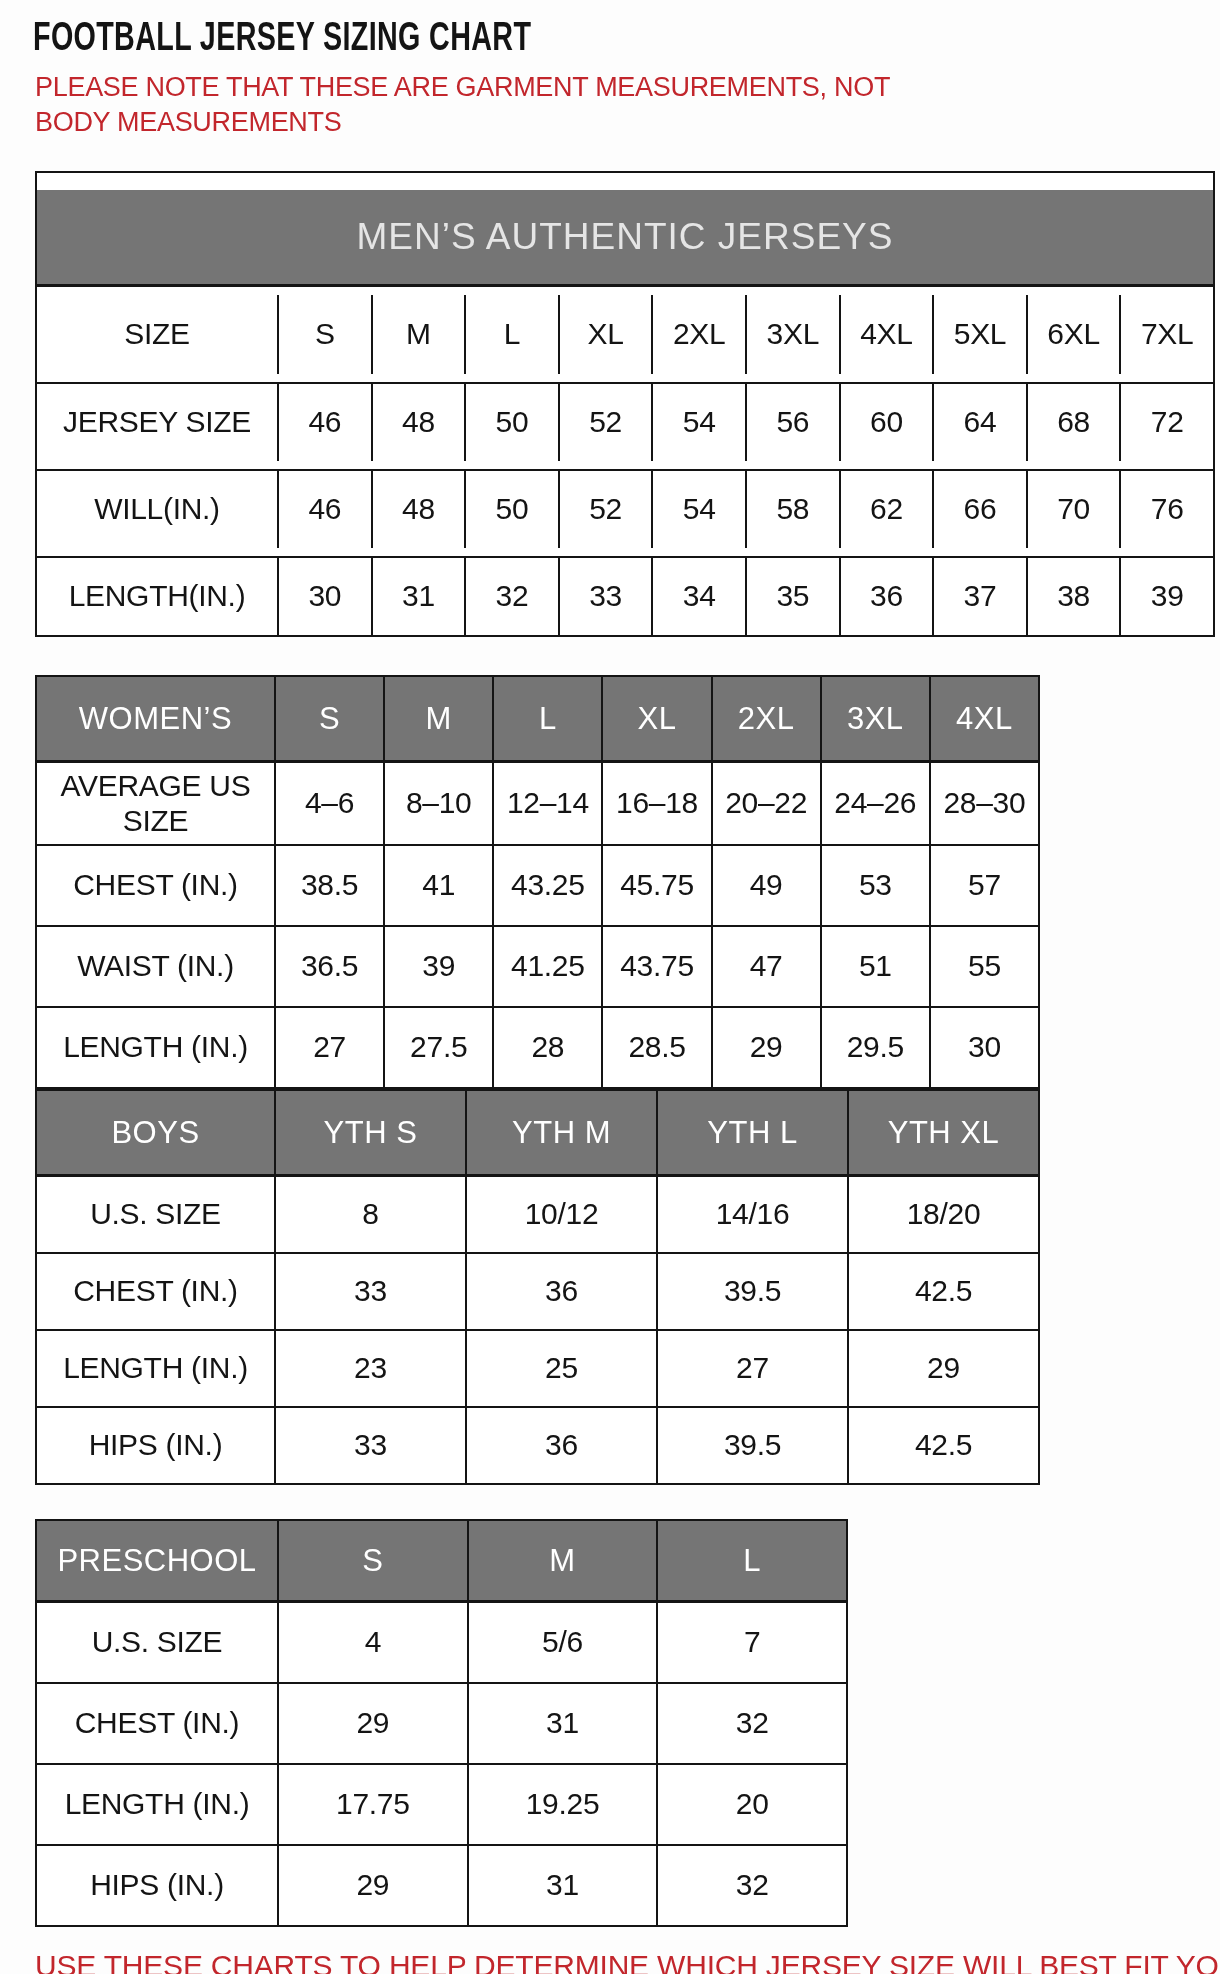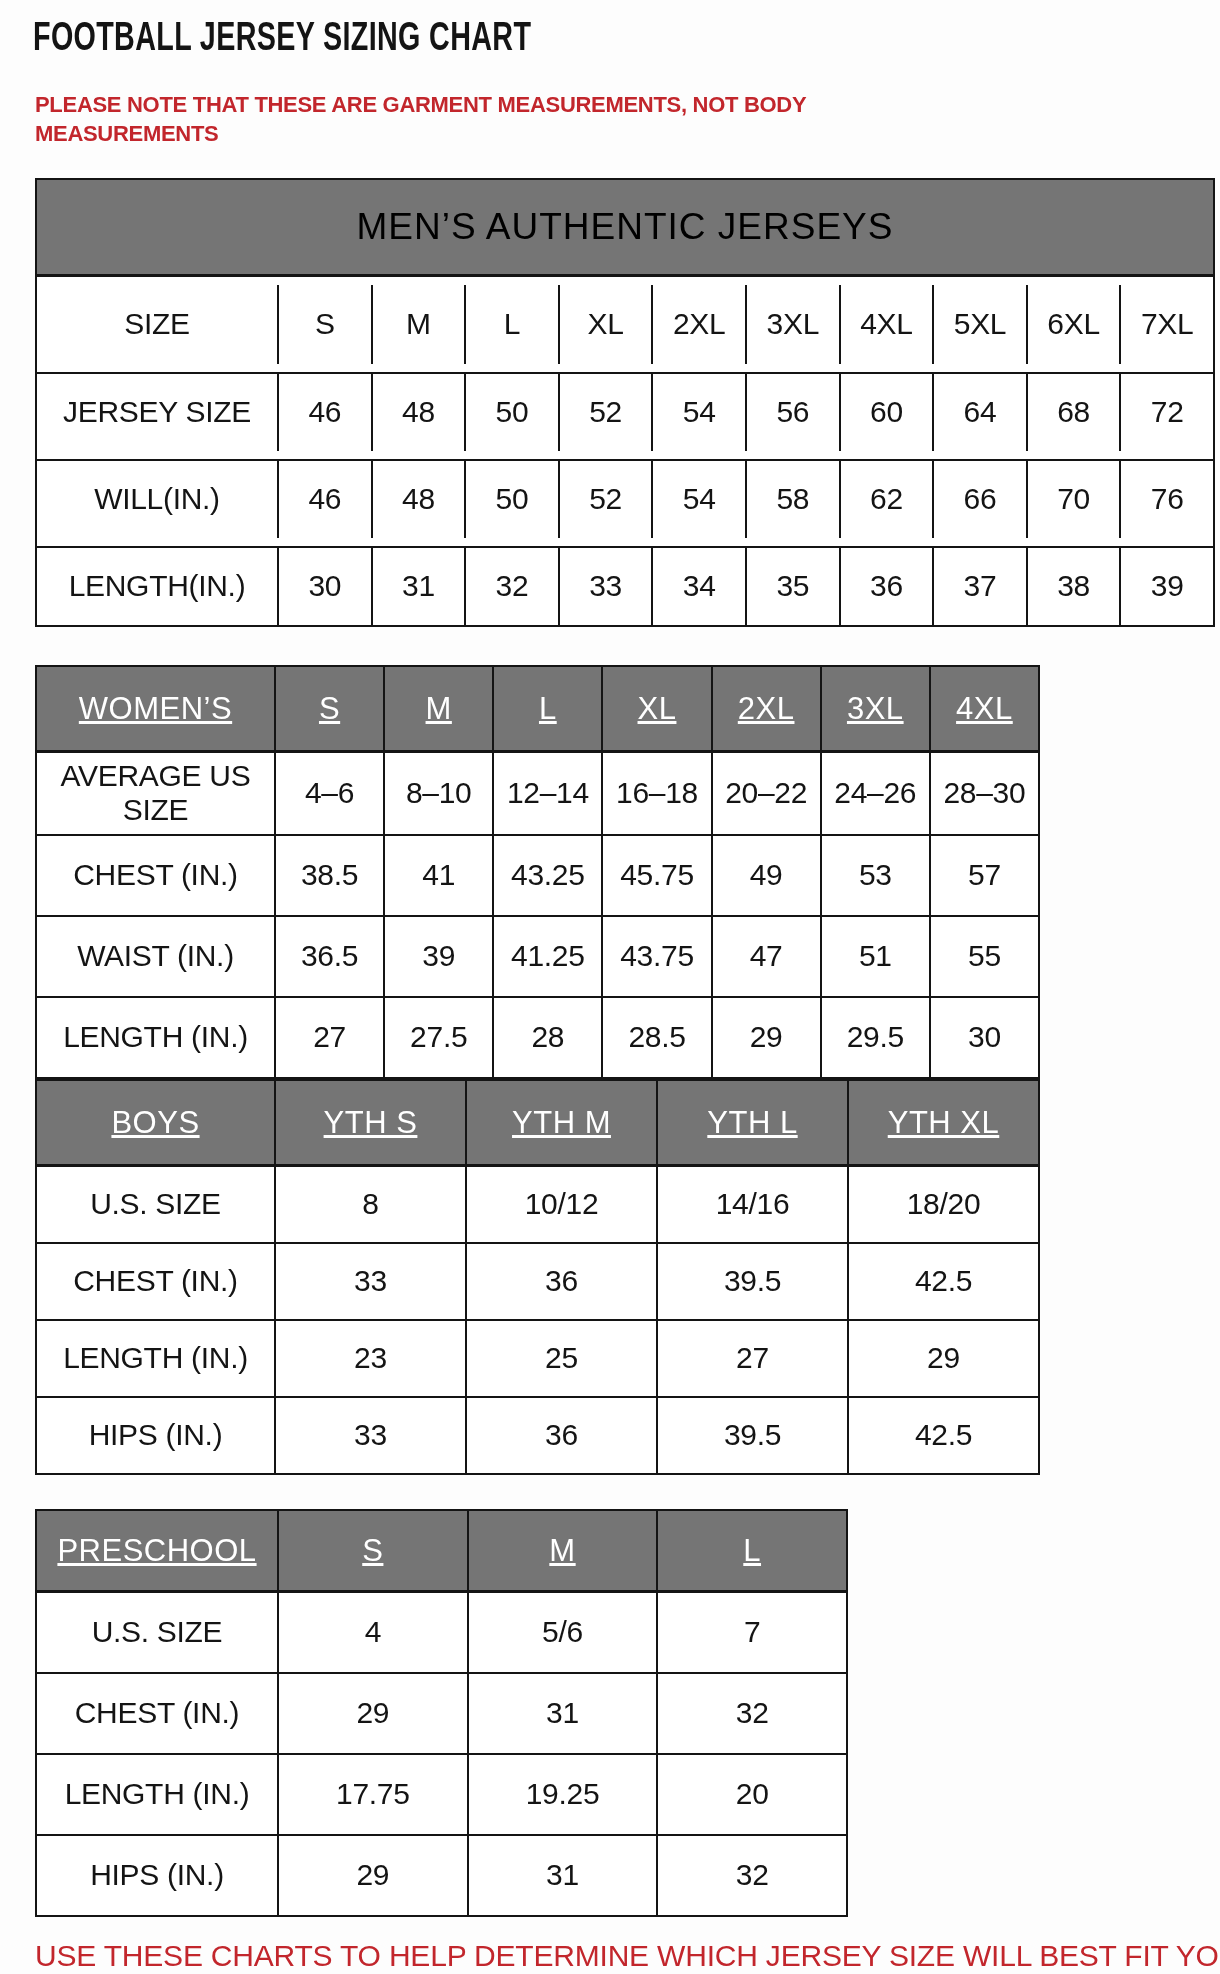--- a/index.html
+++ b/index.html
@@ -22,57 +22,57 @@
   .title{
     margin:16px 0 0 33px;
     font-size:41px;line-height:1.02;font-weight:bold;
   }
   .title .condense{
     display:inline-block;white-space:nowrap;
     transform:scaleX(0.70);transform-origin:0 50%;
     letter-spacing:0.5px;
   }
   .subtitle{
-    margin:32px 0 0 35px;max-width:880px;
-    font-size:22px;line-height:1.32;letter-spacing:-0.3px;
+    margin:12px 0 0 35px;max-width:880px;
+    font-size:27px;line-height:1.32;letter-spacing:-0.3px;
     color:var(--red);
-    font-weight:bold;
   }
 
   .sizing-table{
     margin-left:35px;
     border:2px solid var(--line);
     background:var(--cellbg);
     box-sizing:border-box;
   }
   .mens{width:1180px;margin-top:30px;}
   .womens{width:1005px;margin-top:38px;}
   .boys{width:1005px;}
   .preschool{width:813px;margin-top:34px;}
 
   .banner{
-    height:94px;background:var(--gray);color:#000000;
+    height:94px;background:var(--gray);color:#e5e5e5;
     display:flex;align-items:center;justify-content:center;
     font-size:37px;letter-spacing:1px;
     border-bottom:3px solid var(--line);
+    margin-top:17px;
   }
   .grid{display:grid;}
   .cell{
     display:flex;align-items:center;justify-content:center;
     text-align:center;
     font-size:30px;letter-spacing:-0.3px;line-height:1.15;
     padding:6px 4px;box-sizing:border-box;
     background:var(--cellbg);
   }
   .cell.nfc{border-left:2px solid var(--line);}
   .cell.nfr{border-top:2px solid var(--line);}
   .cell.head{
     background:var(--gray);color:#fff;
     border-bottom:1px solid var(--line);
-    font-size:31px;letter-spacing:0.5px;text-decoration:underline;
+    font-size:31px;letter-spacing:0.5px;
   }
   .mens .cell{min-height:79px;margin-top:8px;}
   .womens .cell{min-height:81px;}
   .womens .cell.head{min-height:84px;}
   .boys .cell{min-height:77px;}
   .boys .cell.head{min-height:84px;}
   .preschool .cell{min-height:81px;}
   .preschool .cell.head{min-height:80px;}
 
   .footer-note{

